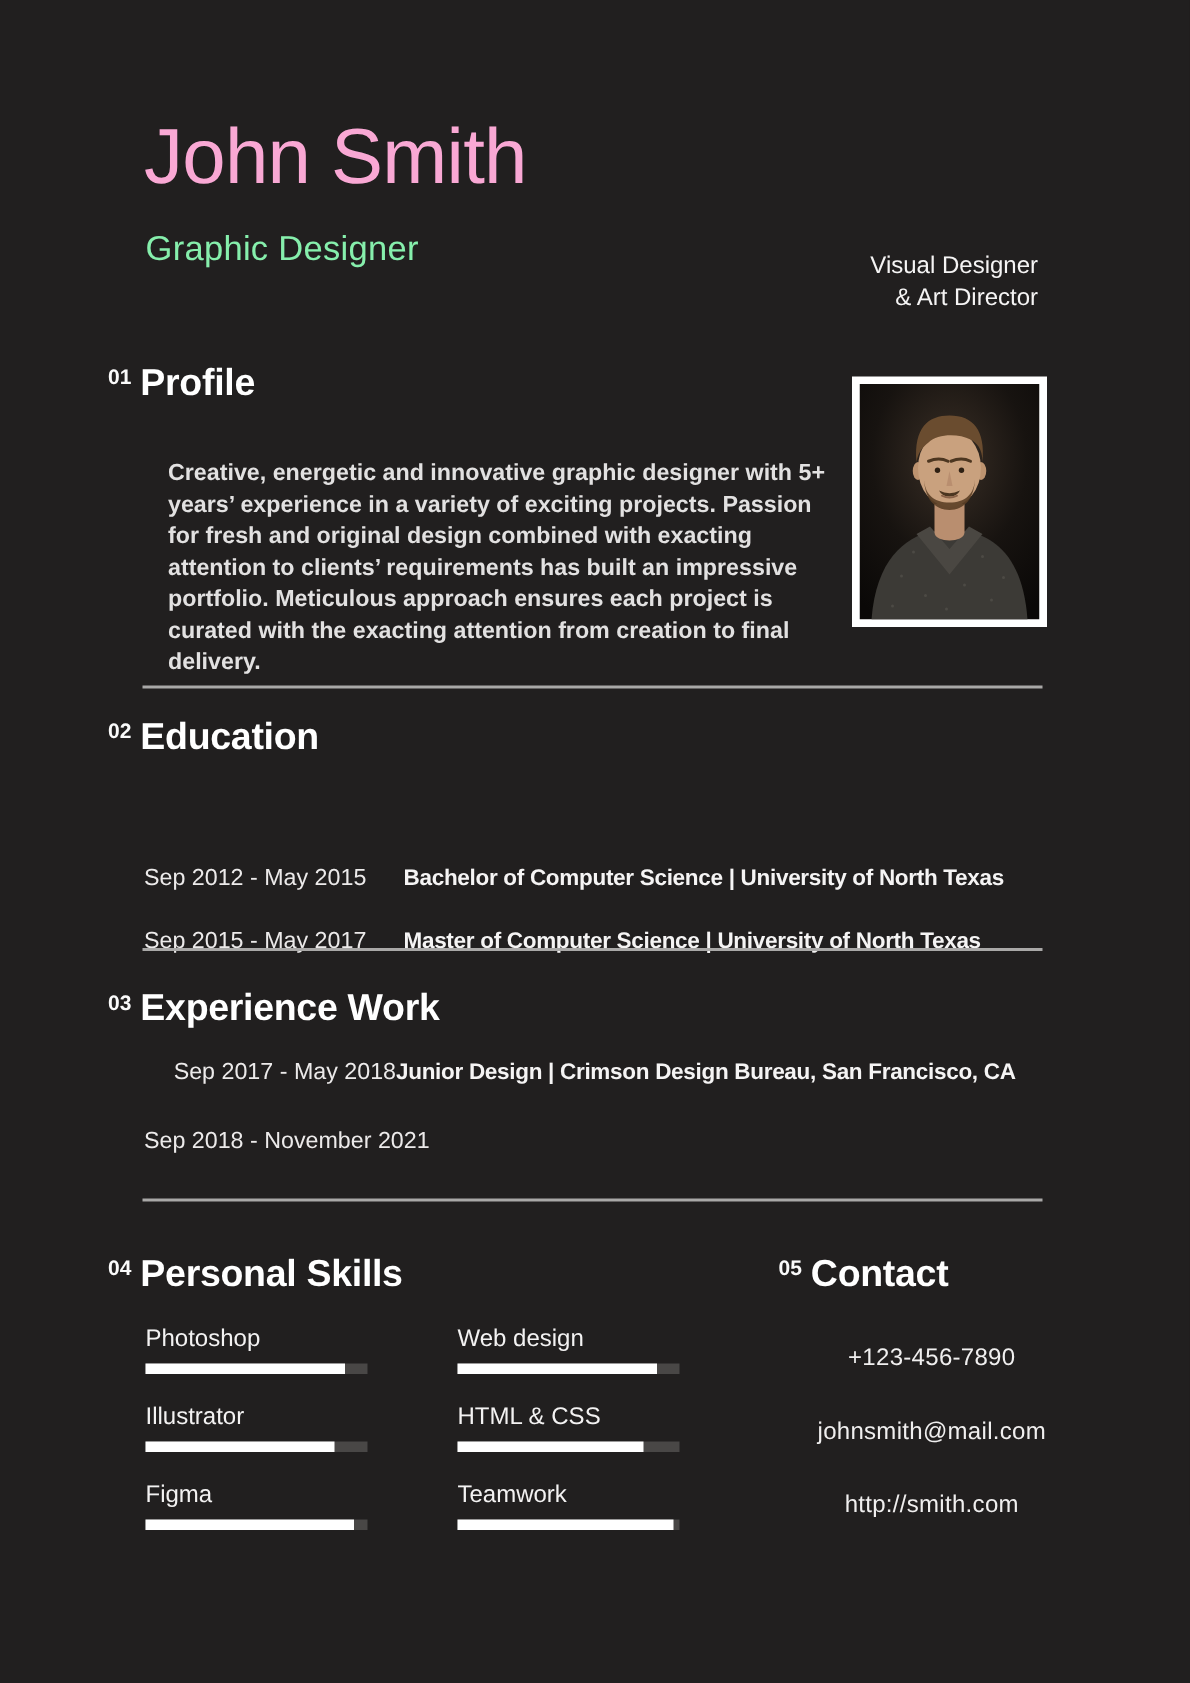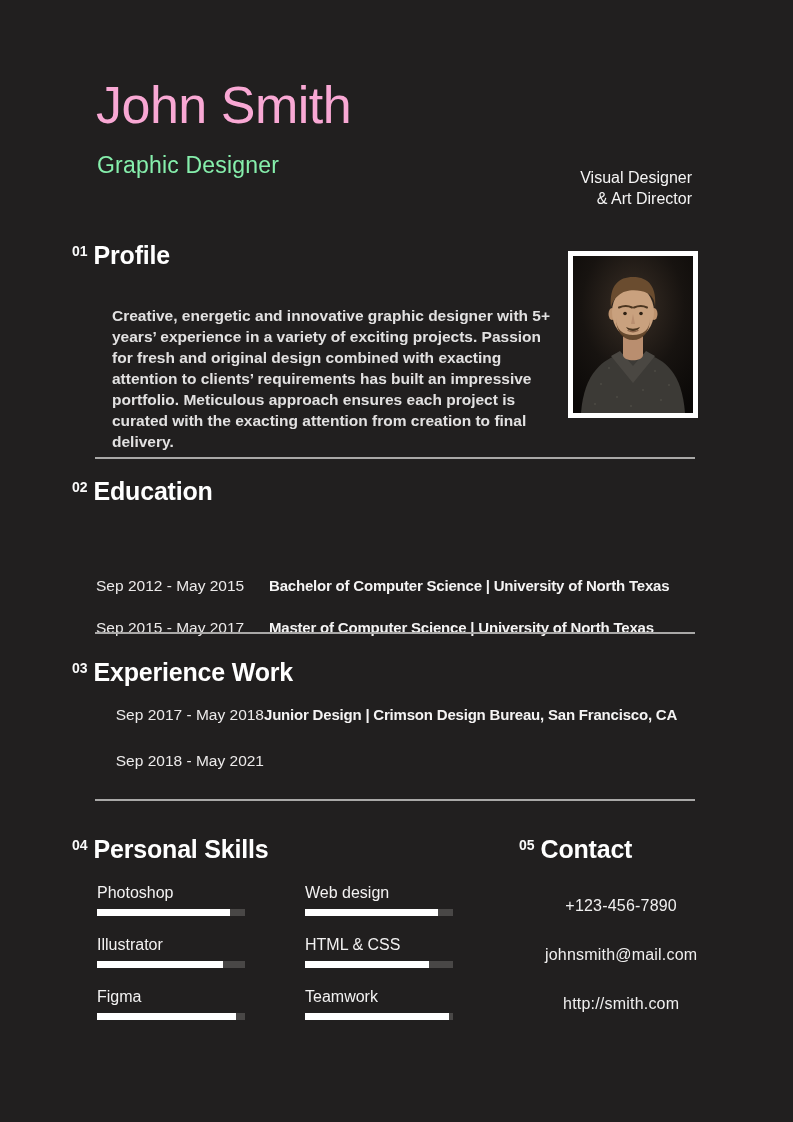--- a/index.html
+++ b/index.html
@@ -168,21 +168,21 @@
     <span class="sec-title">Experience Work</span>
   </div>
   <div class="rows rows-experience">
 
       <div class="t-row">
         <span class="t-dates">Sep 2017 - May 2018</span>
         <span class="t-desc">Junior Design | Crimson Design Bureau, San Francisco, CA</span>
       </div>
 
       <div class="t-row">
-        <span class="t-dates">Sep 2018 - May 2021</span>
+        <span class="t-dates">Sep 2018 - November 2021</span>
       </div>
     </div>
 
   <div class="divider divider-3"></div>
 
   <div class="sec-head head-skills">
     <span class="sec-num">04</span>
     <span class="sec-title">Personal Skills</span>
   </div>
   <div class="skills-grid">

